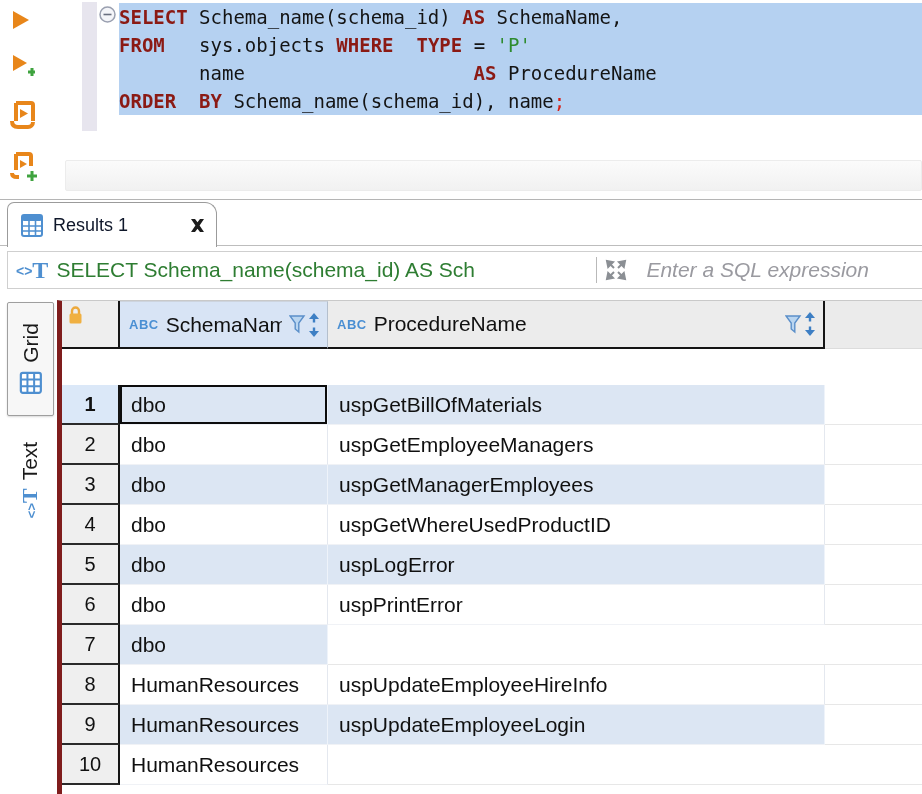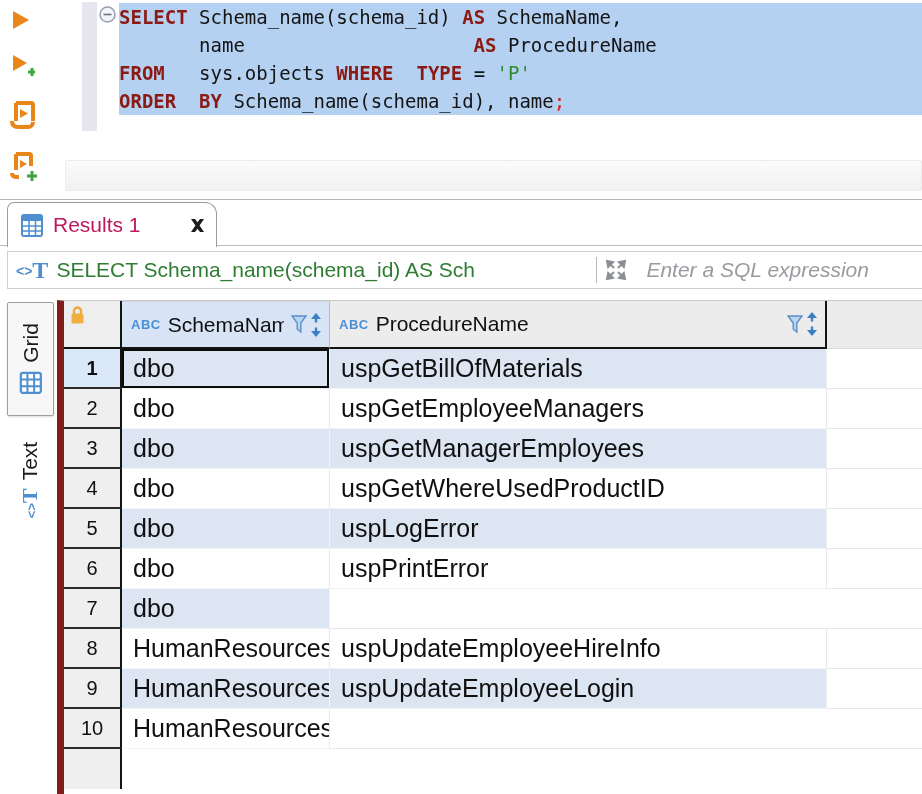--- a/index.html
+++ b/index.html
@@ -23,52 +23,52 @@
   .seg-red { color:#d62118; }
   .hscroll { position:absolute; left:65px; right:0; top:160px; height:31px;
     background:linear-gradient(#fbfbfb,#f1f1f1); border:1px solid #ececec; border-radius:2px; }
 
   
   .results-pane { position:absolute; left:0; top:199px; right:0; bottom:0; border-top:1px solid #b5b5b5; background:#fff; }
   .tabbar { position:relative; height:46px; border-bottom:1px solid #bdbdbd; background:#fff; }
   .rtab { position:absolute; left:7px; top:2px; height:45px; width:210px; background:#fff;
     border:1px solid #9b9b9b; border-bottom:none; border-radius:7px 12px 0 0;
     display:flex; align-items:center; padding:0 10px 0 12px; gap:9px; z-index:2; }
-  .rtab-label { font-size:21px; color:#be185d; flex:1; }
+  .rtab-label { font-size:18px; color:#0f172a; flex:1; }
 
   .filterbar { margin:5px 0 6px 7px; height:38px; border:1px solid #cfcfcf; border-right:none;
     display:flex; align-items:center; padding:0 6px 0 8px; gap:8px; overflow:hidden; background:#fff; }
   .fsql { color:#2e7d32; font-size:21px; white-space:nowrap; overflow:hidden; flex:0 0 532px; }
   .fsep { width:1px; height:26px; background:#b9b9b9; flex:0 0 auto; }
   .fplaceholder { color:#9a9aa0; font-size:21px; font-style:italic; white-space:nowrap; flex:1;margin-left:11px; }
 
   .grid-area { position:absolute; left:0; top:100px; right:0; bottom:0; display:flex; }
   .side-strip { width:57px; position:relative; background:#fff; }
   .vtab { position:absolute; left:7px; width:47px; display:flex; align-items:center; justify-content:center; cursor:pointer; }
   .vtab-grid { top:2px; height:114px; border:1px solid #9f9f9f; background:#f7f7f7; border-radius:2px; box-shadow:0 1px 2px rgba(0,0,0,.15); }
   .vtab-text { top:126px; height:108px; }
   .vwrap { transform:rotate(-90deg); display:flex; align-items:center; gap:8px; white-space:nowrap; }
   .vlabel { font-size:21px; color:#1a1a1a; }
 
-  .grid { flex:1; display:flex; flex-direction:column; border-top:1px solid #c9c9c9; border-left:7px solid #7f1d1d; overflow:hidden; }
+  .grid { flex:1; display:flex; flex-direction:column; border-top:1px solid #c9c9c9; border-left:5px solid #7f1d1d; overflow:hidden;gap:36px; }
   .hrow { display:flex; height:48px; flex:0 0 auto; }
   .corner { width:58px; background:#eeeeee; border-right:2px solid #141414; border-bottom:2px solid #141414; padding:4px 0 0 4px; }
   .hcell { display:flex; align-items:center; padding:0 7px 0 9px; gap:7px; border-bottom:2px solid #141414; }
   .hcell-schema { width:208px; background:#d8e4f5; border-right:1px solid #b4bfcd; border-top:1px solid #cdd4de; }
   .hcell-proc { width:497px; background:#ececec; border-right:2px solid #141414; }
   .hfiller { flex:1; background:#ebebeb; border-bottom:1px solid #dcdcdc; }
   .abc { font-size:13px; font-weight:bold; color:#4a8fd3; letter-spacing:.5px; flex:0 0 auto; }
   .hlabel { font-size:21px; color:#101010; flex:1; white-space:nowrap; overflow:hidden; }
   .hicons { display:flex; align-items:center; gap:2px; flex:0 0 auto; }
 
   .drow { display:flex; height:40px; flex:0 0 auto; }
   .ncell { width:58px; background:#efefef; border-right:2px solid #141414; border-bottom:2px solid #2a2a2a;
     display:flex; align-items:center; justify-content:center; font-size:20px; color:#111; }
   .drow.selected .ncell { background:#dbe8f8; font-weight:bold; }
-  .dcell { display:flex; align-items:center; padding:0 11px; font-size:25px; color:#101010;
+  .dcell { display:flex; align-items:center; padding:0 11px; font-size:21px; color:#101010;
     border-bottom:1px solid #f0f2f6; border-right:1px solid #e4e8ef; white-space:nowrap; overflow:hidden; }
   .dcell-schema { width:208px; }
   .dcell-proc { width:497px; }
   .dfiller { flex:1; border-bottom:1px solid #e7e7e7; background:#fff; }
   .drow.odd .dcell { background:#dce6f3; border-right-color:#eef3fa; }
   .drow.even .dcell { background:#fff; }
   .dcell.focused { background:#c7daf2; box-shadow:inset 0 0 0 2px #0c0c0c; }
   .tailrow { display:flex; flex:1; }
   .tailnum { width:58px; background:#efefef; border-right:2px solid #141414; height:40px; }
 </style>
@@ -117,22 +117,22 @@
 
     <div class="gutter"></div>
     <div class="fold">
       <svg width="17" height="17" viewBox="0 0 17 17">
         <circle cx="8.5" cy="8.5" r="7.5" fill="#f4f5f9" stroke="#9aa0b0" stroke-width="1.5"></circle>
         <path d="M4.5,8.5 h8" stroke="#6a7080" stroke-width="1.6"></path>
       </svg>
     </div>
     <div class="code">
         <div class="code-line"><span class="seg-kw">SELECT</span><span class="seg-pl"> Schema_name(schema_id) </span><span class="seg-kw">AS</span><span class="seg-pl"> SchemaName,</span></div>
+        <div class="code-line"><span class="seg-kw">FROM</span><span class="seg-pl">   sys.objects </span><span class="seg-kw">WHERE</span><span class="seg-pl">  </span><span class="seg-kw">TYPE</span><span class="seg-pl"> = </span><span class="seg-str">'P'</span></div>
         <div class="code-line"><span class="seg-pl">       name                    </span><span class="seg-kw">AS</span><span class="seg-pl"> ProcedureName</span></div>
-        <div class="code-line"><span class="seg-kw">FROM</span><span class="seg-pl">   sys.objects </span><span class="seg-kw">WHERE</span><span class="seg-pl">  </span><span class="seg-kw">TYPE</span><span class="seg-pl"> = </span><span class="seg-str">'P'</span></div>
         <div class="code-line"><span class="seg-kw">ORDER</span><span class="seg-pl">  </span><span class="seg-kw">BY</span><span class="seg-pl"> Schema_name(schema_id), name</span><span class="seg-red">;</span></div>
       </div>
 
     <div class="hscroll"></div>
   </div>
 
   <div class="results-pane">
     <div class="tabbar">
       <div class="rtab">
         <svg width="24" height="25" viewBox="0 0 24 25">

